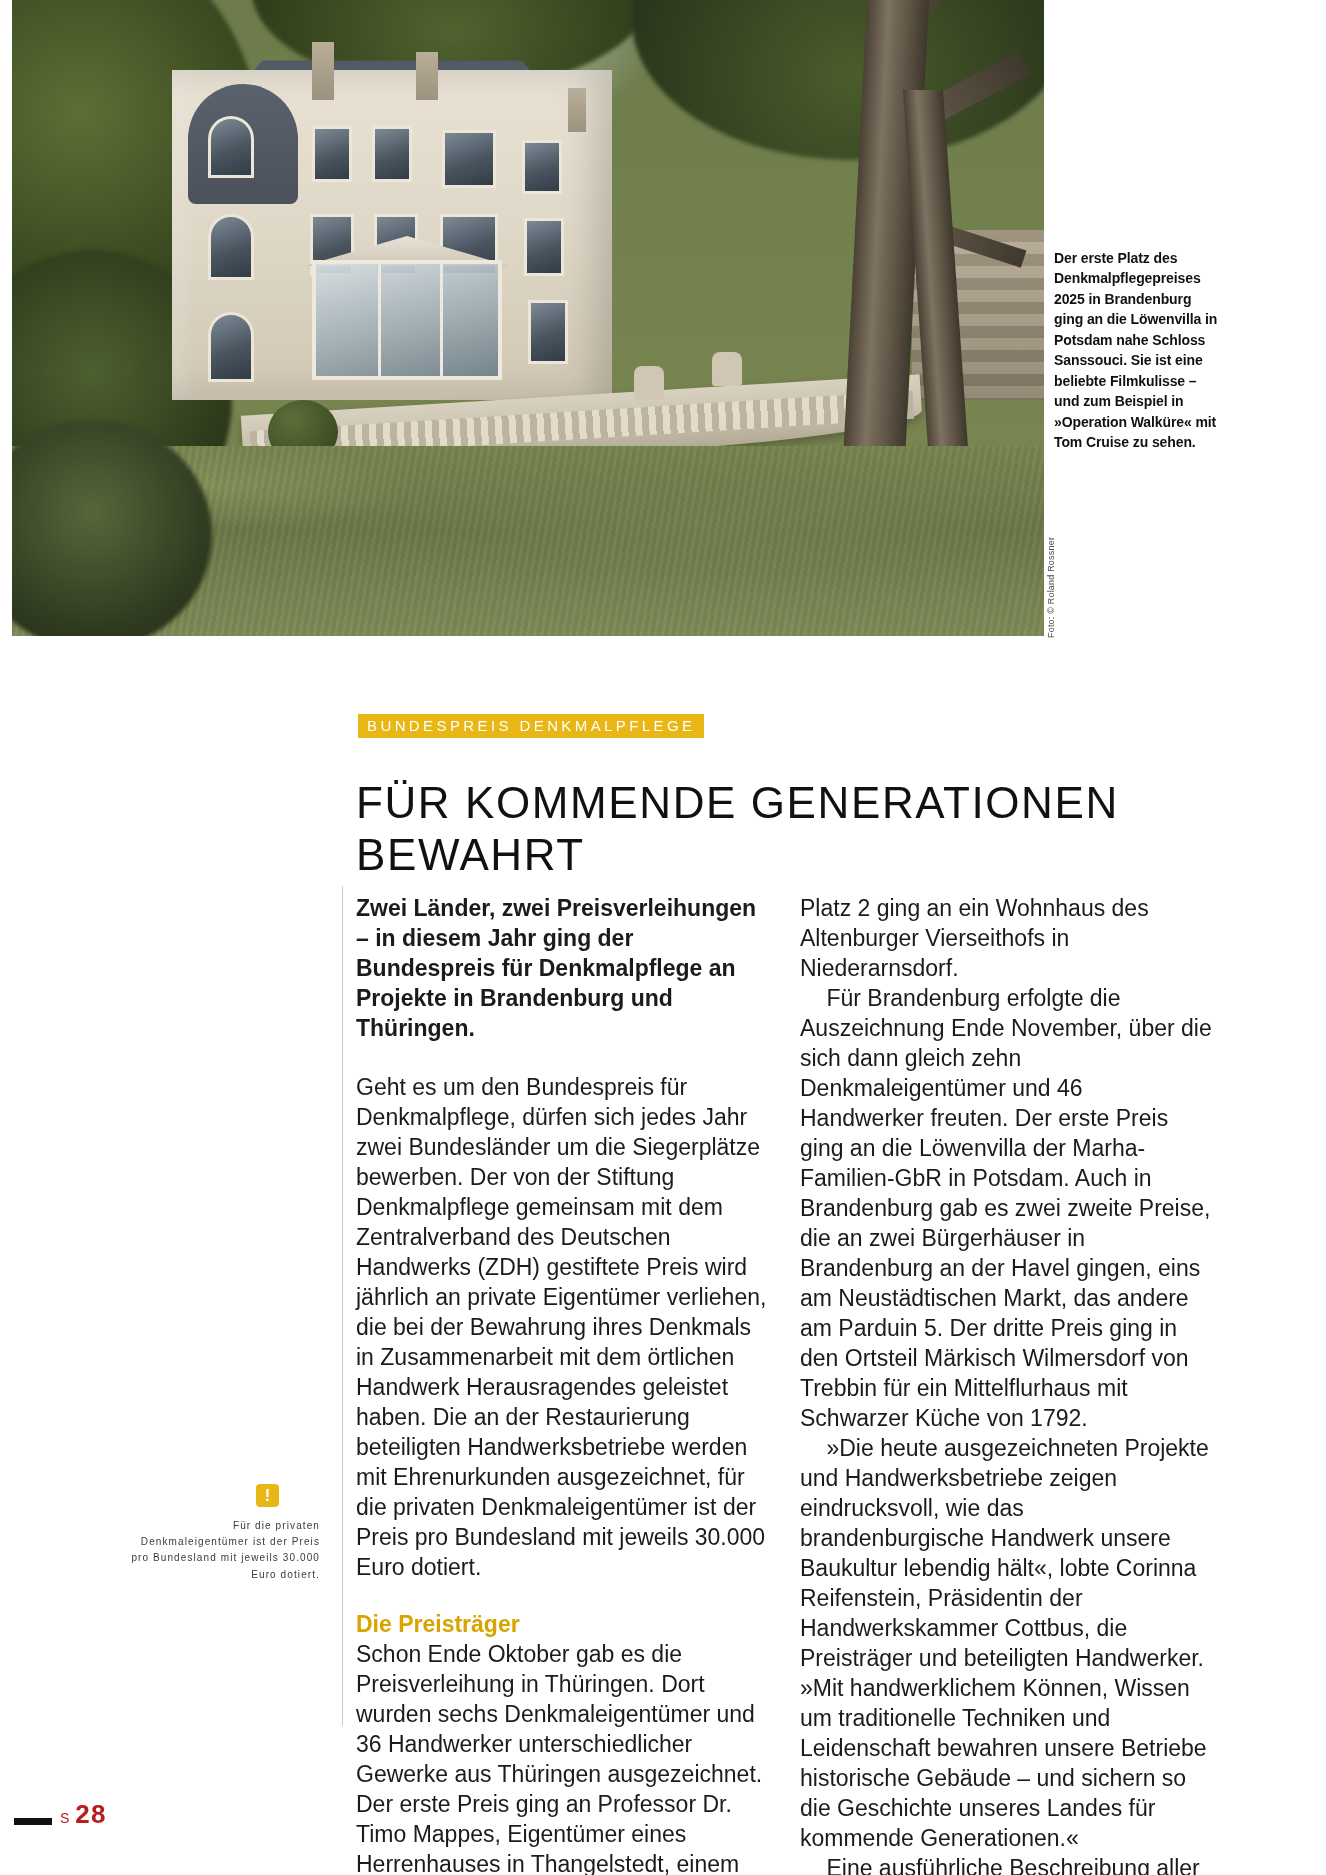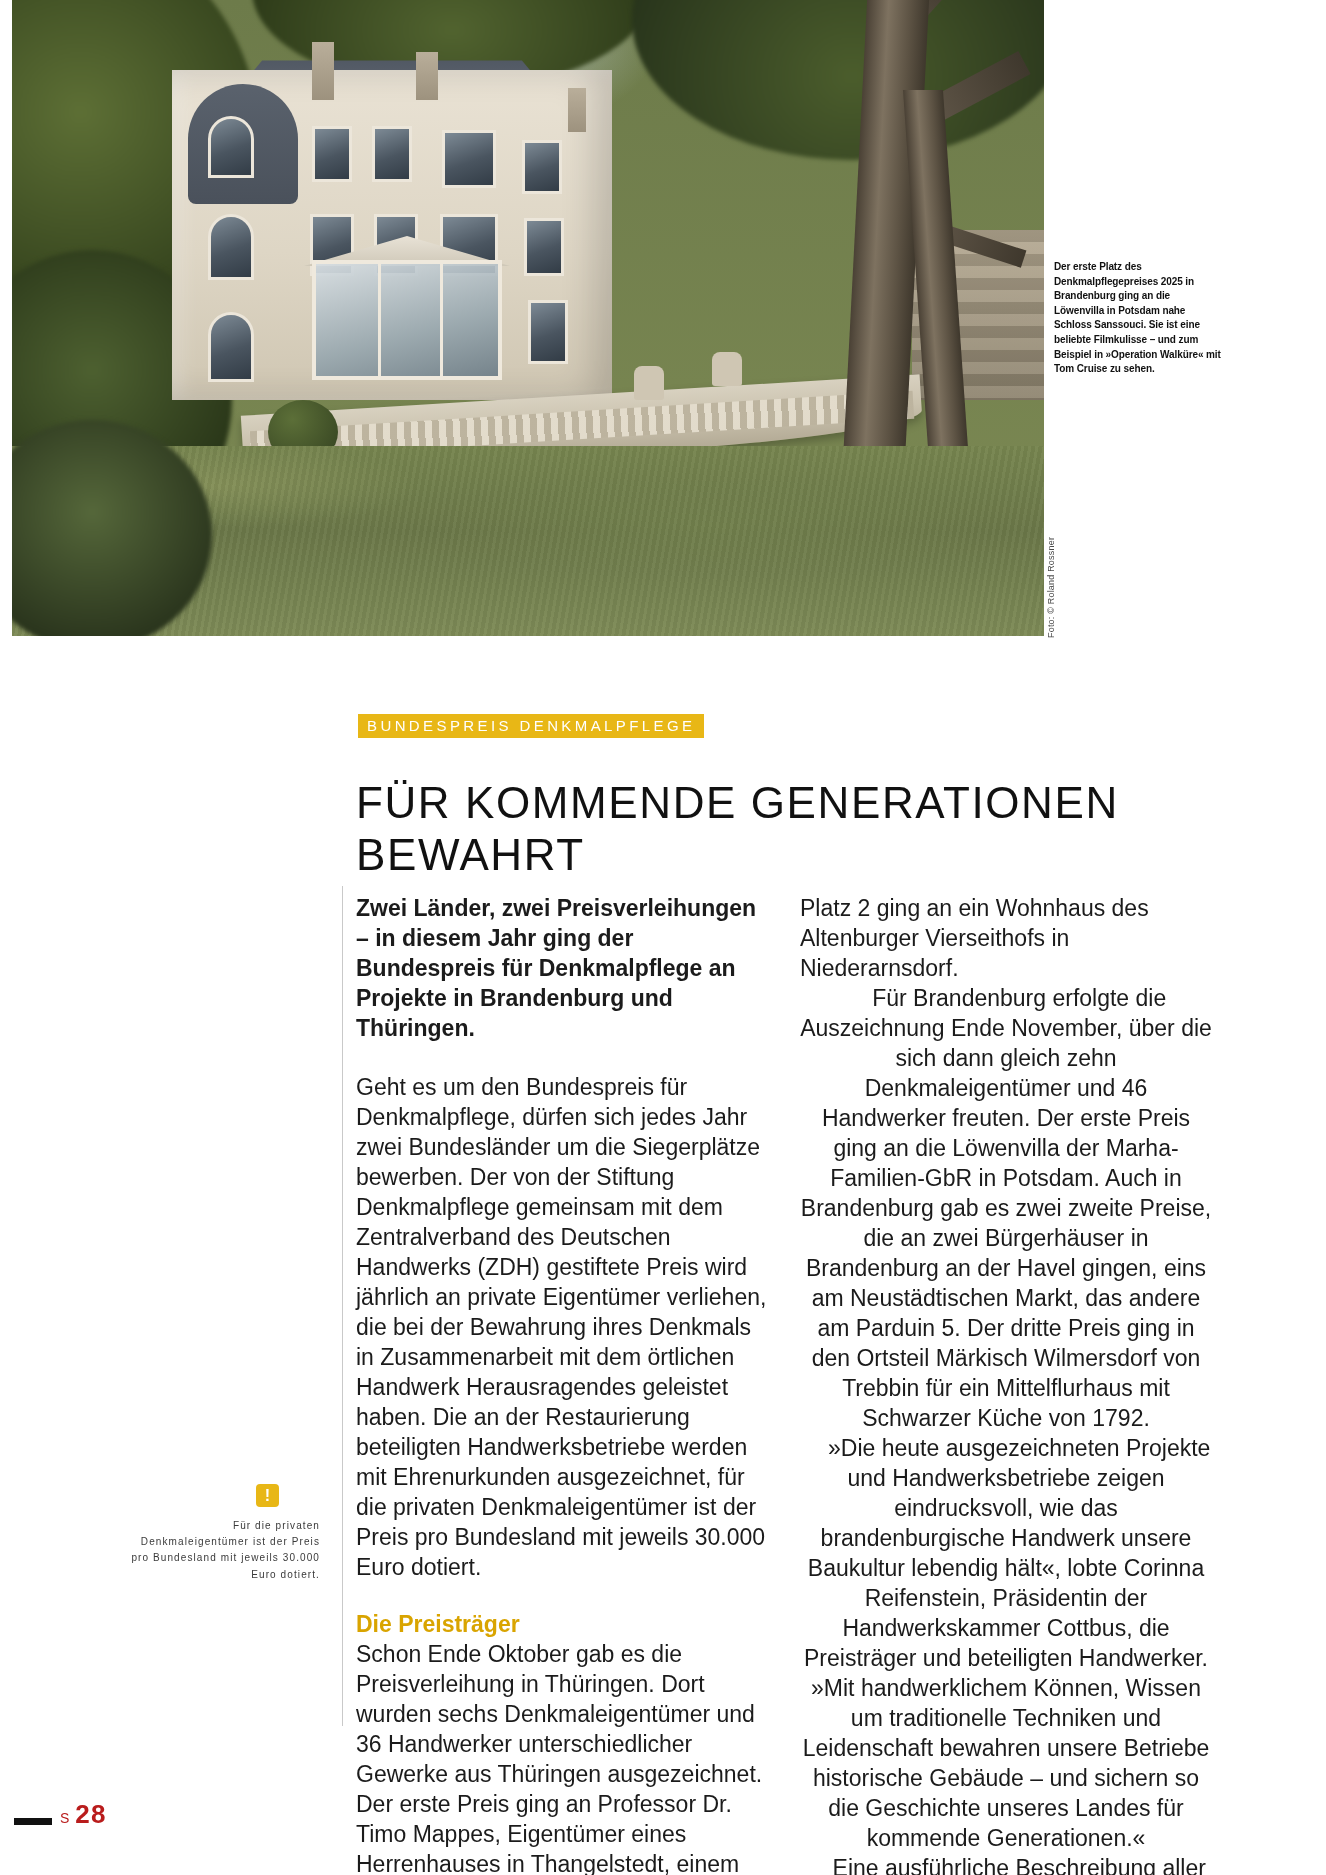--- a/index.html
+++ b/index.html
@@ -212,23 +212,23 @@
     letter-spacing: .2px;
     color: #4a4a4a;
     white-space: nowrap;
     font-family: "Liberation Sans", sans-serif;
   }
 
   
   .caption {
     position: absolute;
     left: 1054px;
-    top: 260px;
+    top: 248px;
     width: 168px;
-    font-size: 10px;
+    font-size: 14px;
     line-height: 1.46;
     font-weight: bold;
     color: #111;
     letter-spacing: -0.1px;
   }
 
   
   .kicker {
     position: absolute;
     left: 358px;
@@ -272,21 +272,21 @@
     text-align: left;
   }
   .col-left { left: 356px; }
   .col-right { left: 800px; }
 
   .col p { margin: 0; }
   .lead {
     font-weight: bold;
     margin-bottom: 1.28em !important;
   }
-  .indent { text-indent: 1.15em; text-align: center; }
+  .indent { text-indent: 1.15em; }
   .subhead {
     color: #d9a400;
     font-weight: bold;
     margin: 0;
   }
   .url-line {
     font-weight: bold;
     letter-spacing: -0.15px;
   }
 

